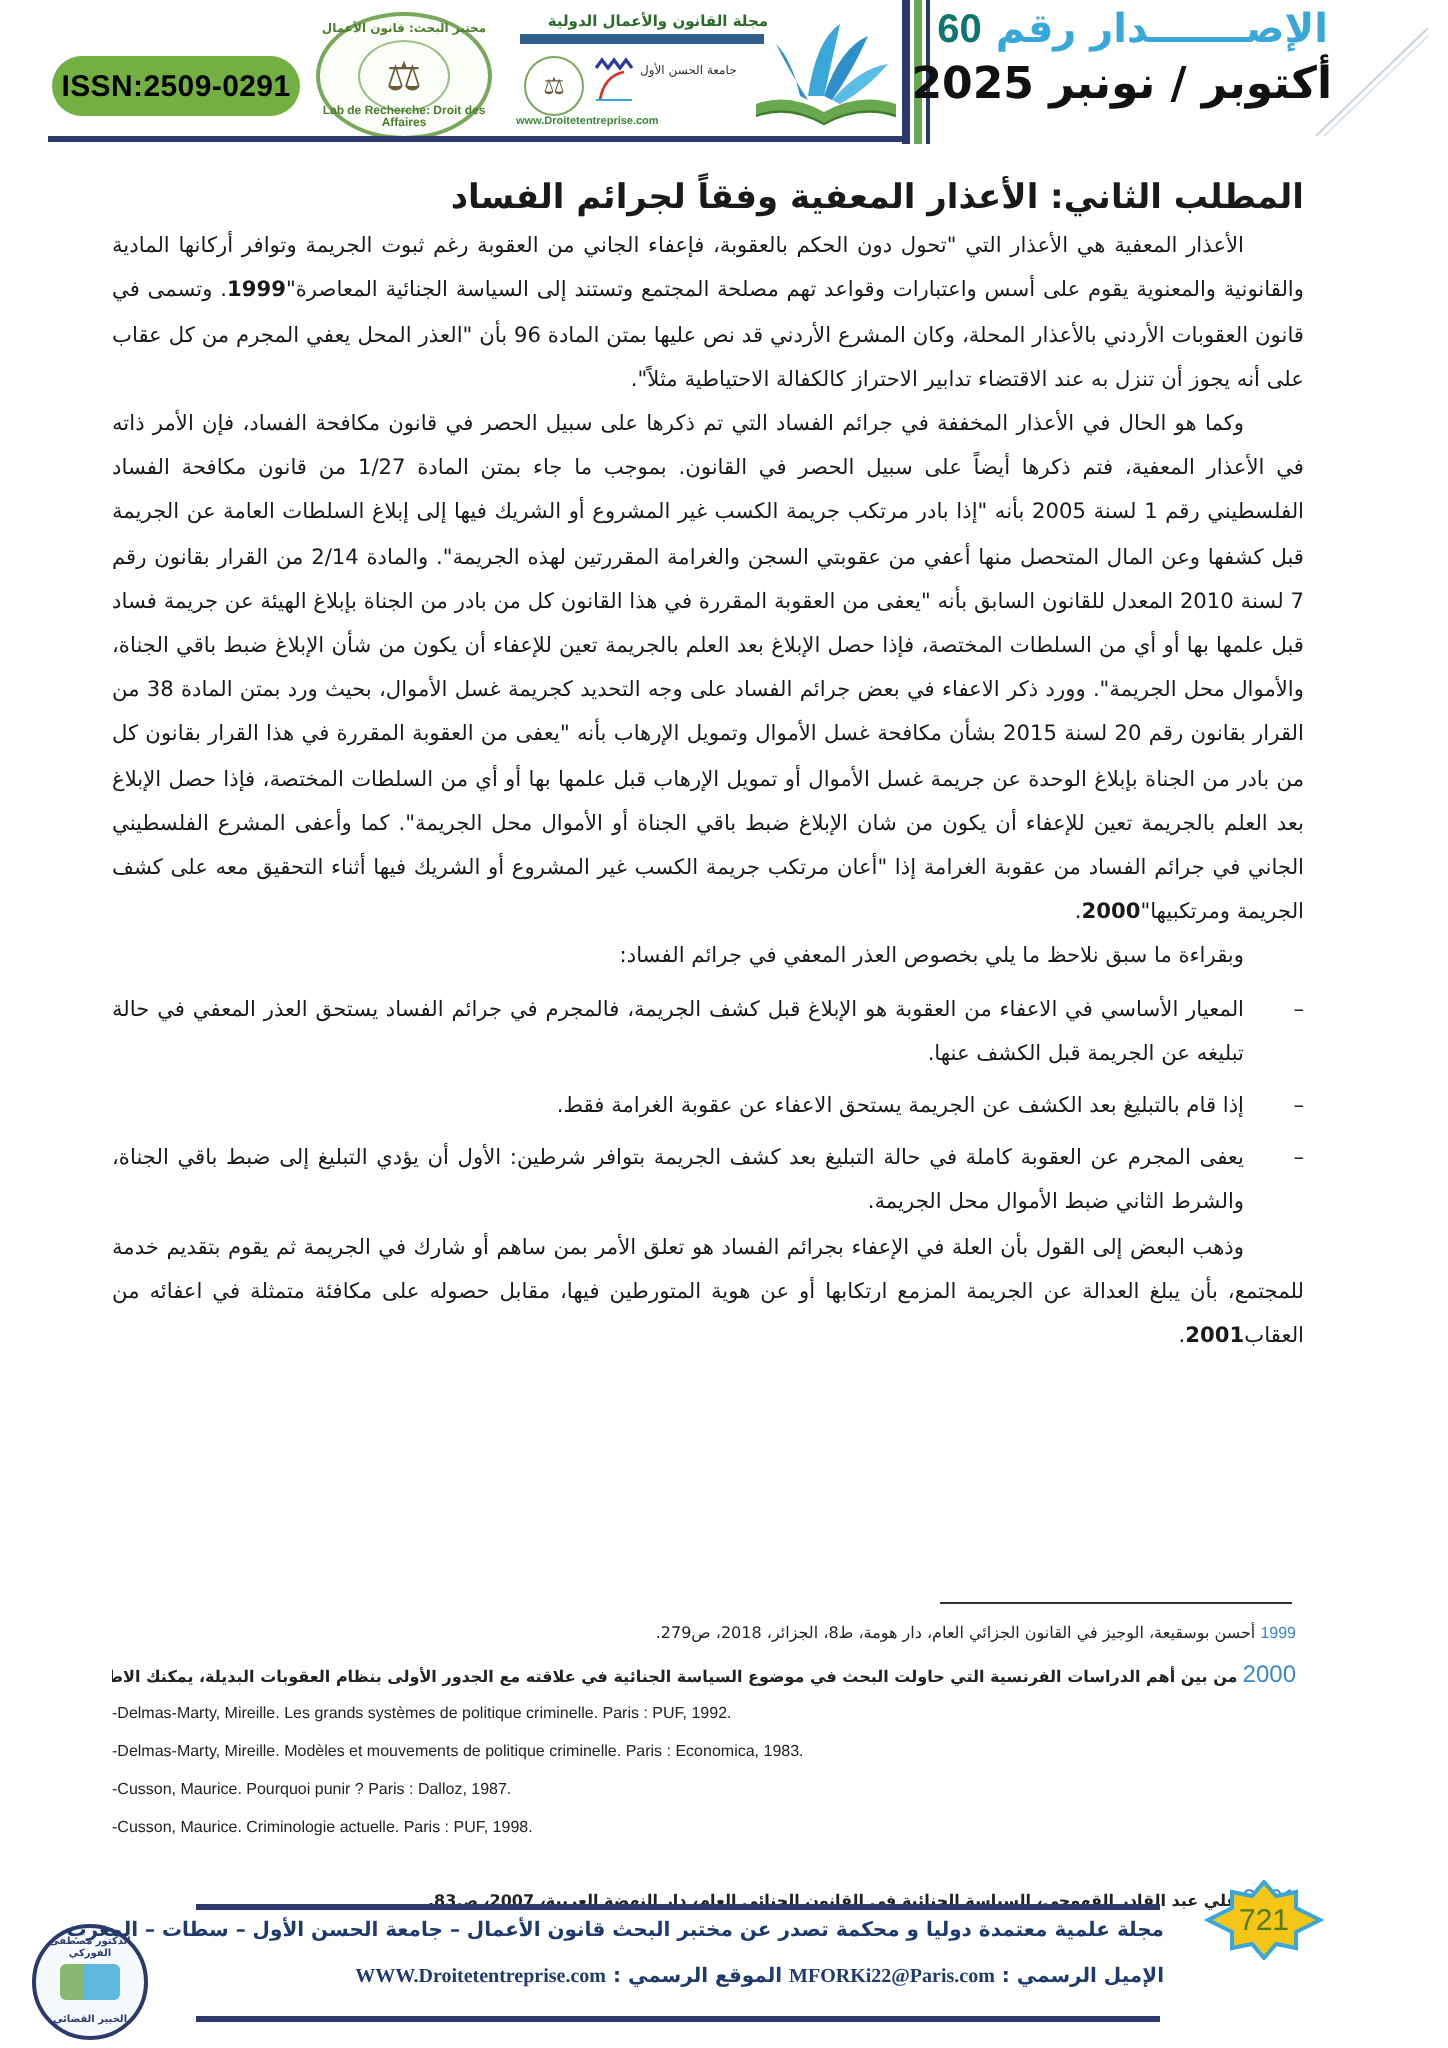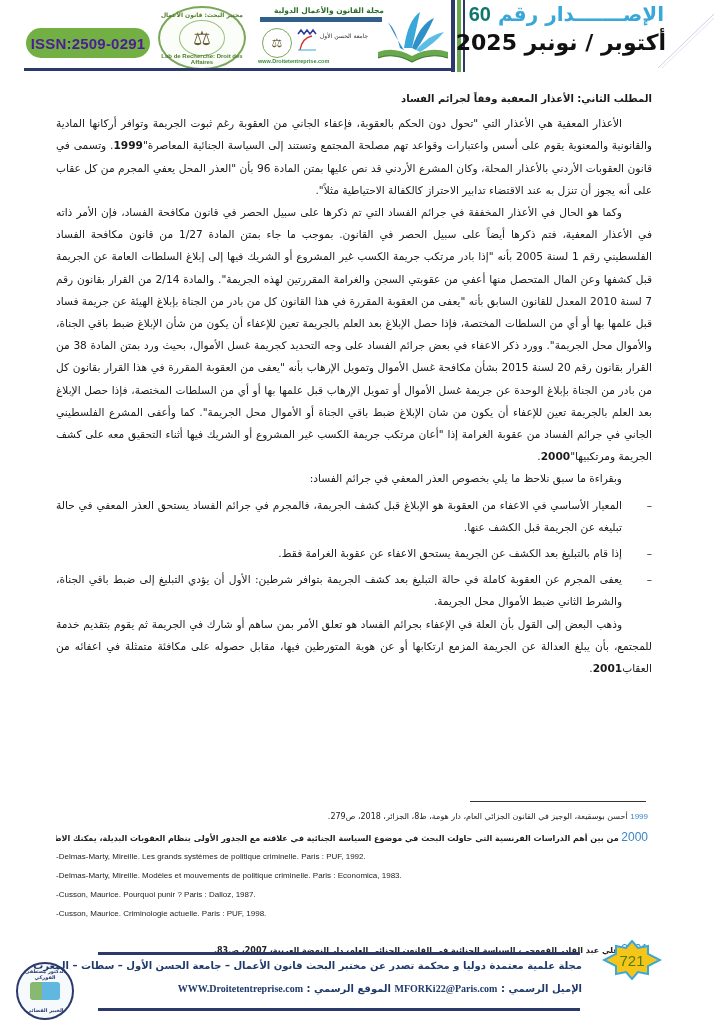--- a/index.html
+++ b/index.html
@@ -4,21 +4,21 @@
 <style>
   html, body { margin: 0; padding: 0; background: #ffffff; }
   body {
     width: 724px; height: 1024px; position: relative; overflow: hidden;
     font-family: "DejaVu Sans", sans-serif; color: #1a1a1a;
   }
   
   .header { position: absolute; left: 0; top: 0; width: 724px; height: 72px; }
   .issn {
     position: absolute; left: 26px; top: 28px; width: 124px; height: 30px;
-    background: #72b043; border-radius: 15px; color: #4c1d95;
+    background: #72b043; border-radius: 15px; color: #000000;
     font-family: "Liberation Sans", sans-serif; font-size: 15px; font-weight: bold;
     display: flex; align-items: center; justify-content: center; letter-spacing: 0.2px;
   }
   .seal {
     position: absolute; left: 158px; top: 6px; width: 84px; height: 60px;
     border-radius: 50%; border: 2px solid #7aa85a; background: #fbfdf8;
     display: flex; align-items: center; justify-content: center;
   }
   .seal-inner {
     width: 44px; height: 34px; border-radius: 50%; border: 1px solid #9bbf80;
@@ -69,21 +69,21 @@
   .diag-deco { position: absolute; right: 8px; top: 10px; width: 60px; height: 60px; }
   .header-rule {
     position: absolute; left: 24px; top: 68px; width: 428px; height: 3px; background: #2b3a6b;
   }
 
   
   .content {
     position: absolute; left: 56px; top: 88px; width: 596px; direction: rtl; text-align: justify;
     font-family: "DejaVu Sans", sans-serif; font-size: 10.6px; line-height: 22.2px; color: #1a1a1a;
   }
-  .section-title { font-weight: bold; font-size: 10px; margin: 0 0 2px 0; }
+  .section-title { font-weight: bold; font-size: 17px; margin: 0 0 2px 0; }
   .para { margin: 0; text-indent: 30px; }
   .para b { font-weight: bold; }
   .bullet { display: flex; margin-top: 4px; }
   .bullet .dash { width: 30px; flex: none; text-align: right; }
   .bullet .txt { flex: 1; }
 
   
   .fn-rule {
     position: absolute; left: 470px; top: 801px; width: 176px; height: 1px; background: #333;
   }

